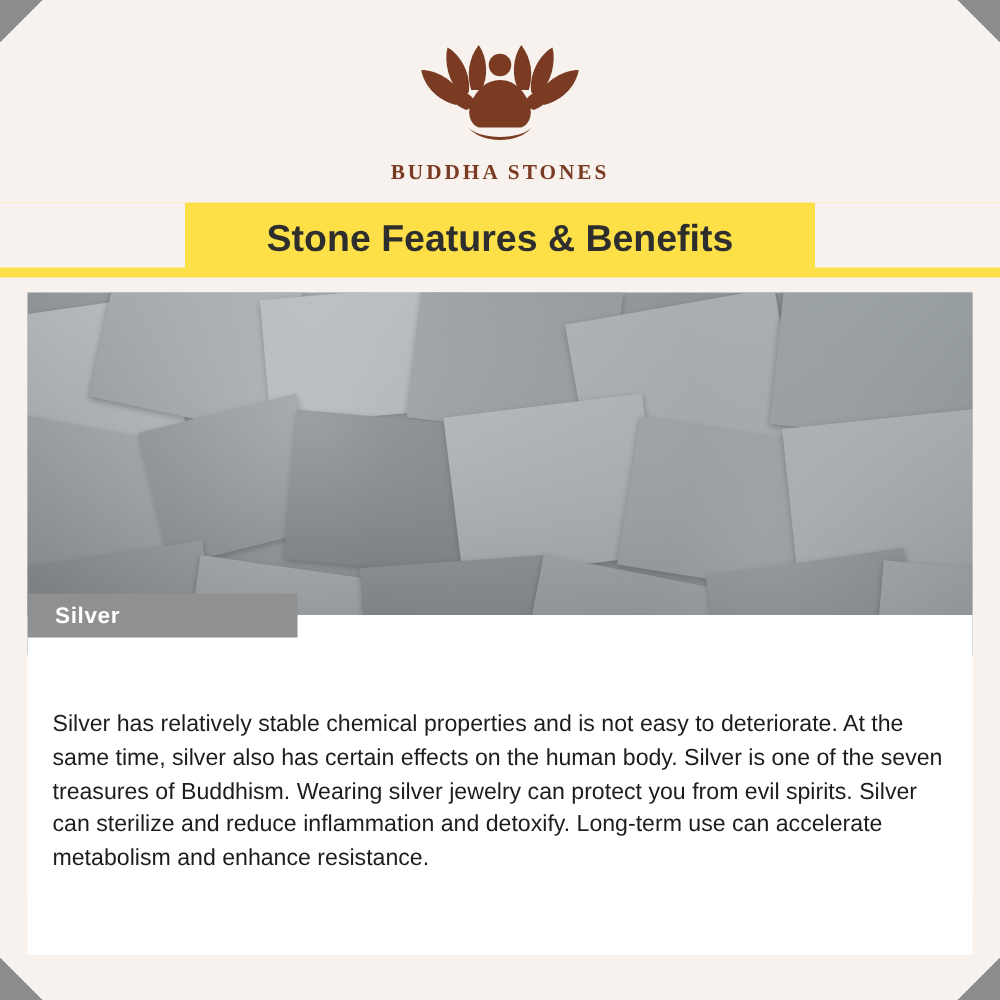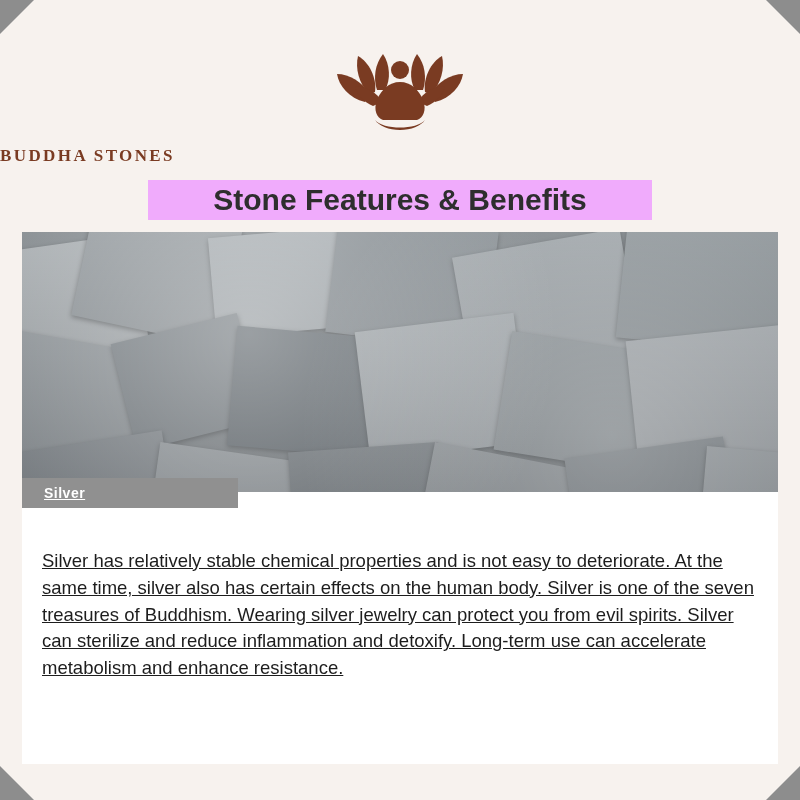--- a/index.html
+++ b/index.html
@@ -46,43 +46,43 @@
   }
   .corner-br {
     bottom: 0; right: 0;
     border-bottom: 34px solid #8d8d8d;
     border-left: 34px solid transparent;
   }
 
   
   .brand {
     position: relative;
-    text-align: left;
+    padding-top: 22px;
+    text-align: center;
     z-index: 6;
-    margin-top: 40px;
   }
   .logo {
     display: block;
     margin: 0 auto;
   }
   .brand-name {
     margin-top: 6px;
     font-size: 17px;
     letter-spacing: 2.4px;
     color: #7a3b22;
     font-weight: bold;
     font-family: "Liberation Serif", serif;
   }
 
   
   .title-band {
     position: relative;
     margin-top: 14px;
-    height: 40px;
-    background: #f0abfc;
+    height: 60px;
+    background: #fde047;
     z-index: 4;
   }
   .title-band .title-text {
     position: absolute;
     left: 0; right: 0;
     top: 50%;
     transform: translateY(-50%);
     text-align: center;
     font-size: 30px;
     font-weight: bold;
@@ -126,50 +126,49 @@
       linear-gradient(180deg, rgba(40,46,50,0.18), rgba(20,24,28,0.40));
   }
   .hero-caption {
     position: absolute;
     left: 0;
     bottom: 14px;
     min-width: 170px;
     padding: 7px 24px 7px 22px;
     background: #909090;
     color: #ffffff;
-    font-size: 14px;
+    font-size: 18px;
     font-weight: bold;
     letter-spacing: 0.5px;
     z-index: 3;
-    text-decoration: underline;
   }
 
   
   .content {
     position: relative;
     margin: 0 22px;
     background: #ffffff;
     padding: 26px 12px 20px 12px;
     z-index: 3;
   }
   .benefits {
     text-align: center;
     font-size: 22px;
     font-weight: bold;
     color: #222222;
     line-height: 1.2;
     white-space: nowrap;
   }
   .description {
+    margin-top: 16px;
     font-size: 18.5px;
     line-height: 1.45;
     color: #1d1d1d;
     text-align: left;
     padding: 0 8px;
-    text-decoration: underline;
   }
   .white-fill {
     position: absolute;
     left: 22px;
     right: 22px;
     top: 492px;
     bottom: 36px;
     background: #ffffff;
     z-index: 2;
   }

